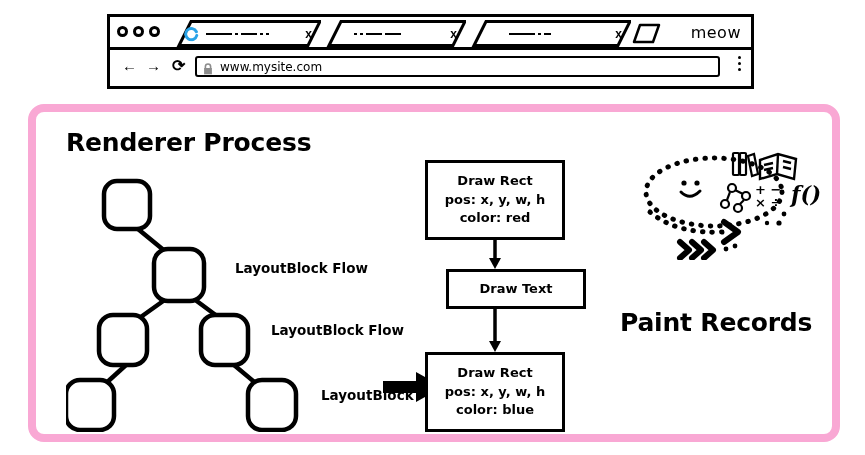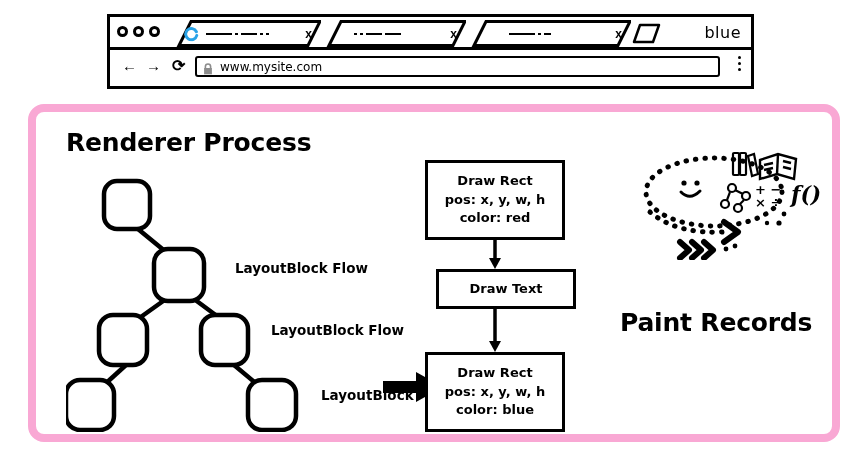--- a/index.html
+++ b/index.html
@@ -228,21 +228,21 @@
     font-family: "DejaVu Sans", sans-serif;
     font-size: 13px;
     font-weight: bold;
     line-height: 1.45;
     display: flex;
     flex-direction: column;
     justify-content: center;
     align-items: center;
   }
   #paint-box-1 { left: 389px; top: 48px;  width: 140px; height: 80px; }
-  #paint-box-2 { left: 400px; top: 157px; width: 140px; height: 40px; }
+  #paint-box-2 { left: 410px; top: 157px; width: 140px; height: 40px; }
   #paint-box-3 { left: 389px; top: 240px; width: 140px; height: 80px; }
 
   .paint-connector {
     position: absolute;
     left: 452px;
     width: 14px;
   }
   #connector-1 { top: 128px; height: 29px; }
   #connector-2 { top: 197px; height: 43px; }
 
@@ -338,21 +338,21 @@
       </span>
       <span class="tab-close">x</span>
     </div>
 
     <span id="new-tab-button">
       <svg viewBox="0 0 30 21" width="30" height="21">
         <path d="M 3 19 L 9 2 L 28 2 L 22 19 Z" fill="#fff" stroke="#000" stroke-width="2.5" stroke-linejoin="round"></path>
       </svg>
     </span>
 
-    <span id="brand-label">blue</span>
+    <span id="brand-label">meow</span>
   </div>
 
   <div id="toolbar">
     <span class="nav-btn" id="back-button">←</span>
     <span class="nav-btn" id="forward-button">→</span>
     <span class="nav-btn" id="reload-button">⟳</span>
 
     <div id="url-bar">
       <span id="lock-icon">
         <svg viewBox="0 0 12 12" width="12" height="12">

